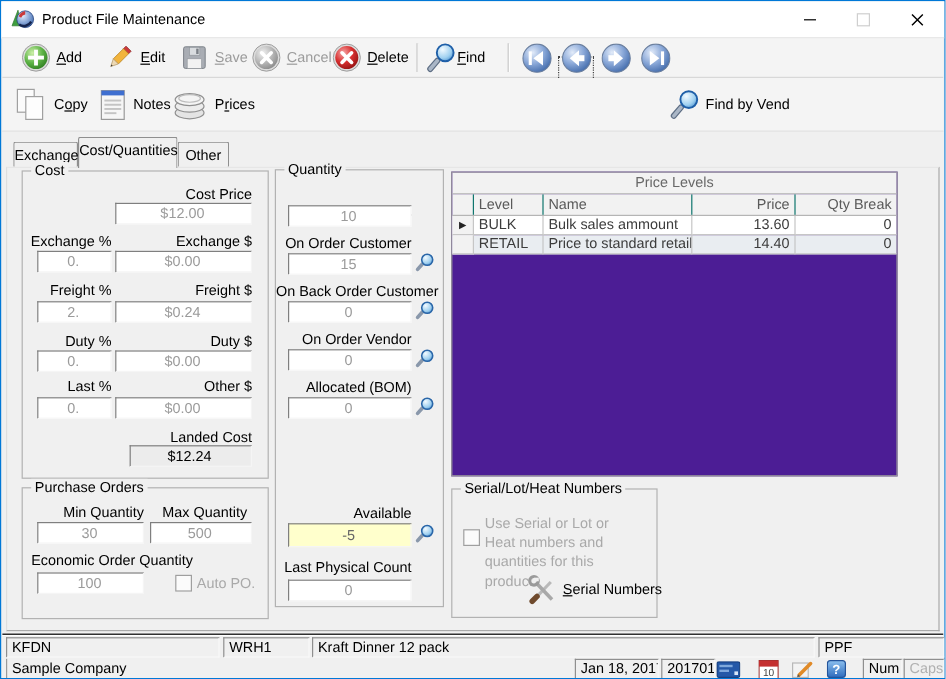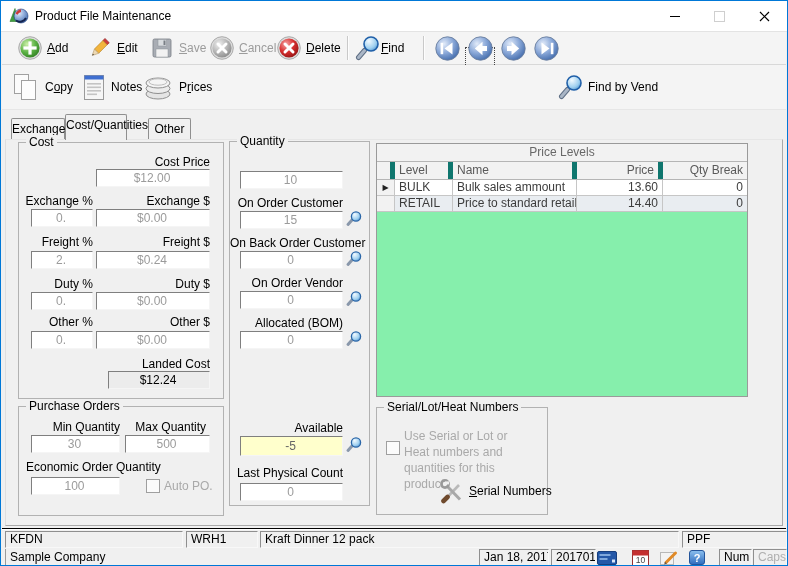--- a/index.html
+++ b/index.html
@@ -34,24 +34,24 @@
   .lbl.r{text-align:right;}
   .lbl.dis{color:#a9a9a9;}
   .fld{position:absolute;box-sizing:border-box;height:18px;background:#fff;border:1px solid;
     border-color:#7f7f7f #f5f5f5 #f5f5f5 #7f7f7f;font-size:12px;text-align:center;
     padding:1px 4px 0 2px;color:#9b9b9b;line-height:15px;overflow:hidden;}
   .fld.ro{background:#ececec;color:#000;}
   .fld.hl{background:#ffffcc;color:#666;height:20px;line-height:17px;}
   .lookup{position:absolute;width:18px;height:18px;cursor:pointer;}
   .cb{position:absolute;width:12px;height:12px;background:#fbfbfb;border:1px solid #9f9f9f;box-sizing:content-box;}
   
-  .grid{position:absolute;background:#86efac;border:1px solid #9a9a9a;box-sizing:border-box;}
+  .grid{position:absolute;background:#4c1d95;border:1px solid #9a9a9a;box-sizing:border-box;}
   .grid-caption{height:17px;line-height:17px;text-align:center;font-size:12px;color:#686868;background:#f2f2f2;border-bottom:1px solid #b5b5b5;}
   .grid-head{display:flex;height:17px;background:#f2f2f2;border-bottom:1px solid #b5b5b5;}
-  .gc{box-sizing:border-box;border-right:5px solid #0f766e;font-size:12px;color:#5a5a5a;line-height:16px;padding:0 4px;overflow:hidden;}
+  .gc{box-sizing:border-box;border-right:1px solid #0f766e;font-size:12px;color:#5a5a5a;line-height:16px;padding:0 4px;overflow:hidden;}
   .grid-row{display:flex;height:16px;background:#fff;}
   .grid-row.alt{background:#e9edf1;}
   .gd{box-sizing:border-box;border-right:1px solid #c6c6c6;border-bottom:1px solid #c6c6c6;font-size:12px;color:#3c3c3c;line-height:15px;padding:0 4px;overflow:hidden;white-space:nowrap;}
   .gsel{background:#f2f2f2;display:flex;align-items:center;justify-content:center;font-size:8px;color:#222;}
   .num{text-align:right;}
   
   .status1{position:absolute;left:1px;right:1px;top:527px;height:21px;background:#f0f0f0;border-top:1px solid #000000;box-shadow:inset 0 1px 0 #fff;}
   .status2{position:absolute;left:1px;right:1px;top:548px;height:17px;background:#f0f0f0;}
   .spanel{position:absolute;box-sizing:border-box;height:17px;border:1px solid;border-color:#8f8f8f #f8f8f8 #f8f8f8 #8f8f8f;
     background:#f0f0f0;font-size:12px;line-height:15px;padding:0 4px;white-space:nowrap;overflow:hidden;}
@@ -242,21 +242,21 @@
         <circle cx="16" cy="9" r="7" fill="url(#gLens)" stroke="#1f5fa8" stroke-width="1.6"></circle>
       </svg>
       <span class="tb-lbl">Find by Vend</span>
     </div>
   </div>
 
   <div class="main">
     <div class="tab inactive" style="left:9px;width:54px">
       <span>Exchange</span>
     </div>
-    <div class="tab active" style="left:63px;width:62px">
+    <div class="tab active" style="left:63px;width:83px">
       <span>Cost/Quantities</span>
     </div>
     <div class="tab inactive" style="left:146px;width:43px">
       <span>Other</span>
     </div>
 
     <div class="tabpanel">
 
       <div class="group" style="left:12px;top:2px;width:206px;height:257px">
         <span class="group-label">Cost</span>
@@ -271,21 +271,21 @@
         <span class="lbl r" style="left:0;top:92px;width:74px">Freight %</span>
         <span class="lbl r" style="left:60px;top:92px;width:131px">Freight $</span>
         <div class="fld" style="left:12px;top:108px;width:62px">2.</div>
         <div class="fld" style="left:77px;top:108px;width:114px">$0.24</div>
 
         <span class="lbl r" style="left:0;top:134px;width:74px">Duty %</span>
         <span class="lbl r" style="left:60px;top:134px;width:131px">Duty $</span>
         <div class="fld" style="left:12px;top:149px;width:62px">0.</div>
         <div class="fld" style="left:77px;top:149px;width:114px">$0.00</div>
 
-        <span class="lbl r" style="left:0;top:172px;width:74px">Other %</span>
+        <span class="lbl r" style="left:0;top:172px;width:74px">Last %</span>
         <span class="lbl r" style="left:60px;top:172px;width:131px">Other $</span>
         <div class="fld" style="left:12px;top:188px;width:62px">0.</div>
         <div class="fld" style="left:77px;top:188px;width:114px">$0.00</div>
 
         <span class="lbl r" style="left:60px;top:214px;width:131px">Landed Cost</span>
         <div class="fld ro" style="left:89px;top:228px;width:102px">$12.24</div>
       </div>
 
       <div class="group" style="left:12px;top:266px;width:206px;height:110px">
         <span class="group-label">Purchase Orders</span>

